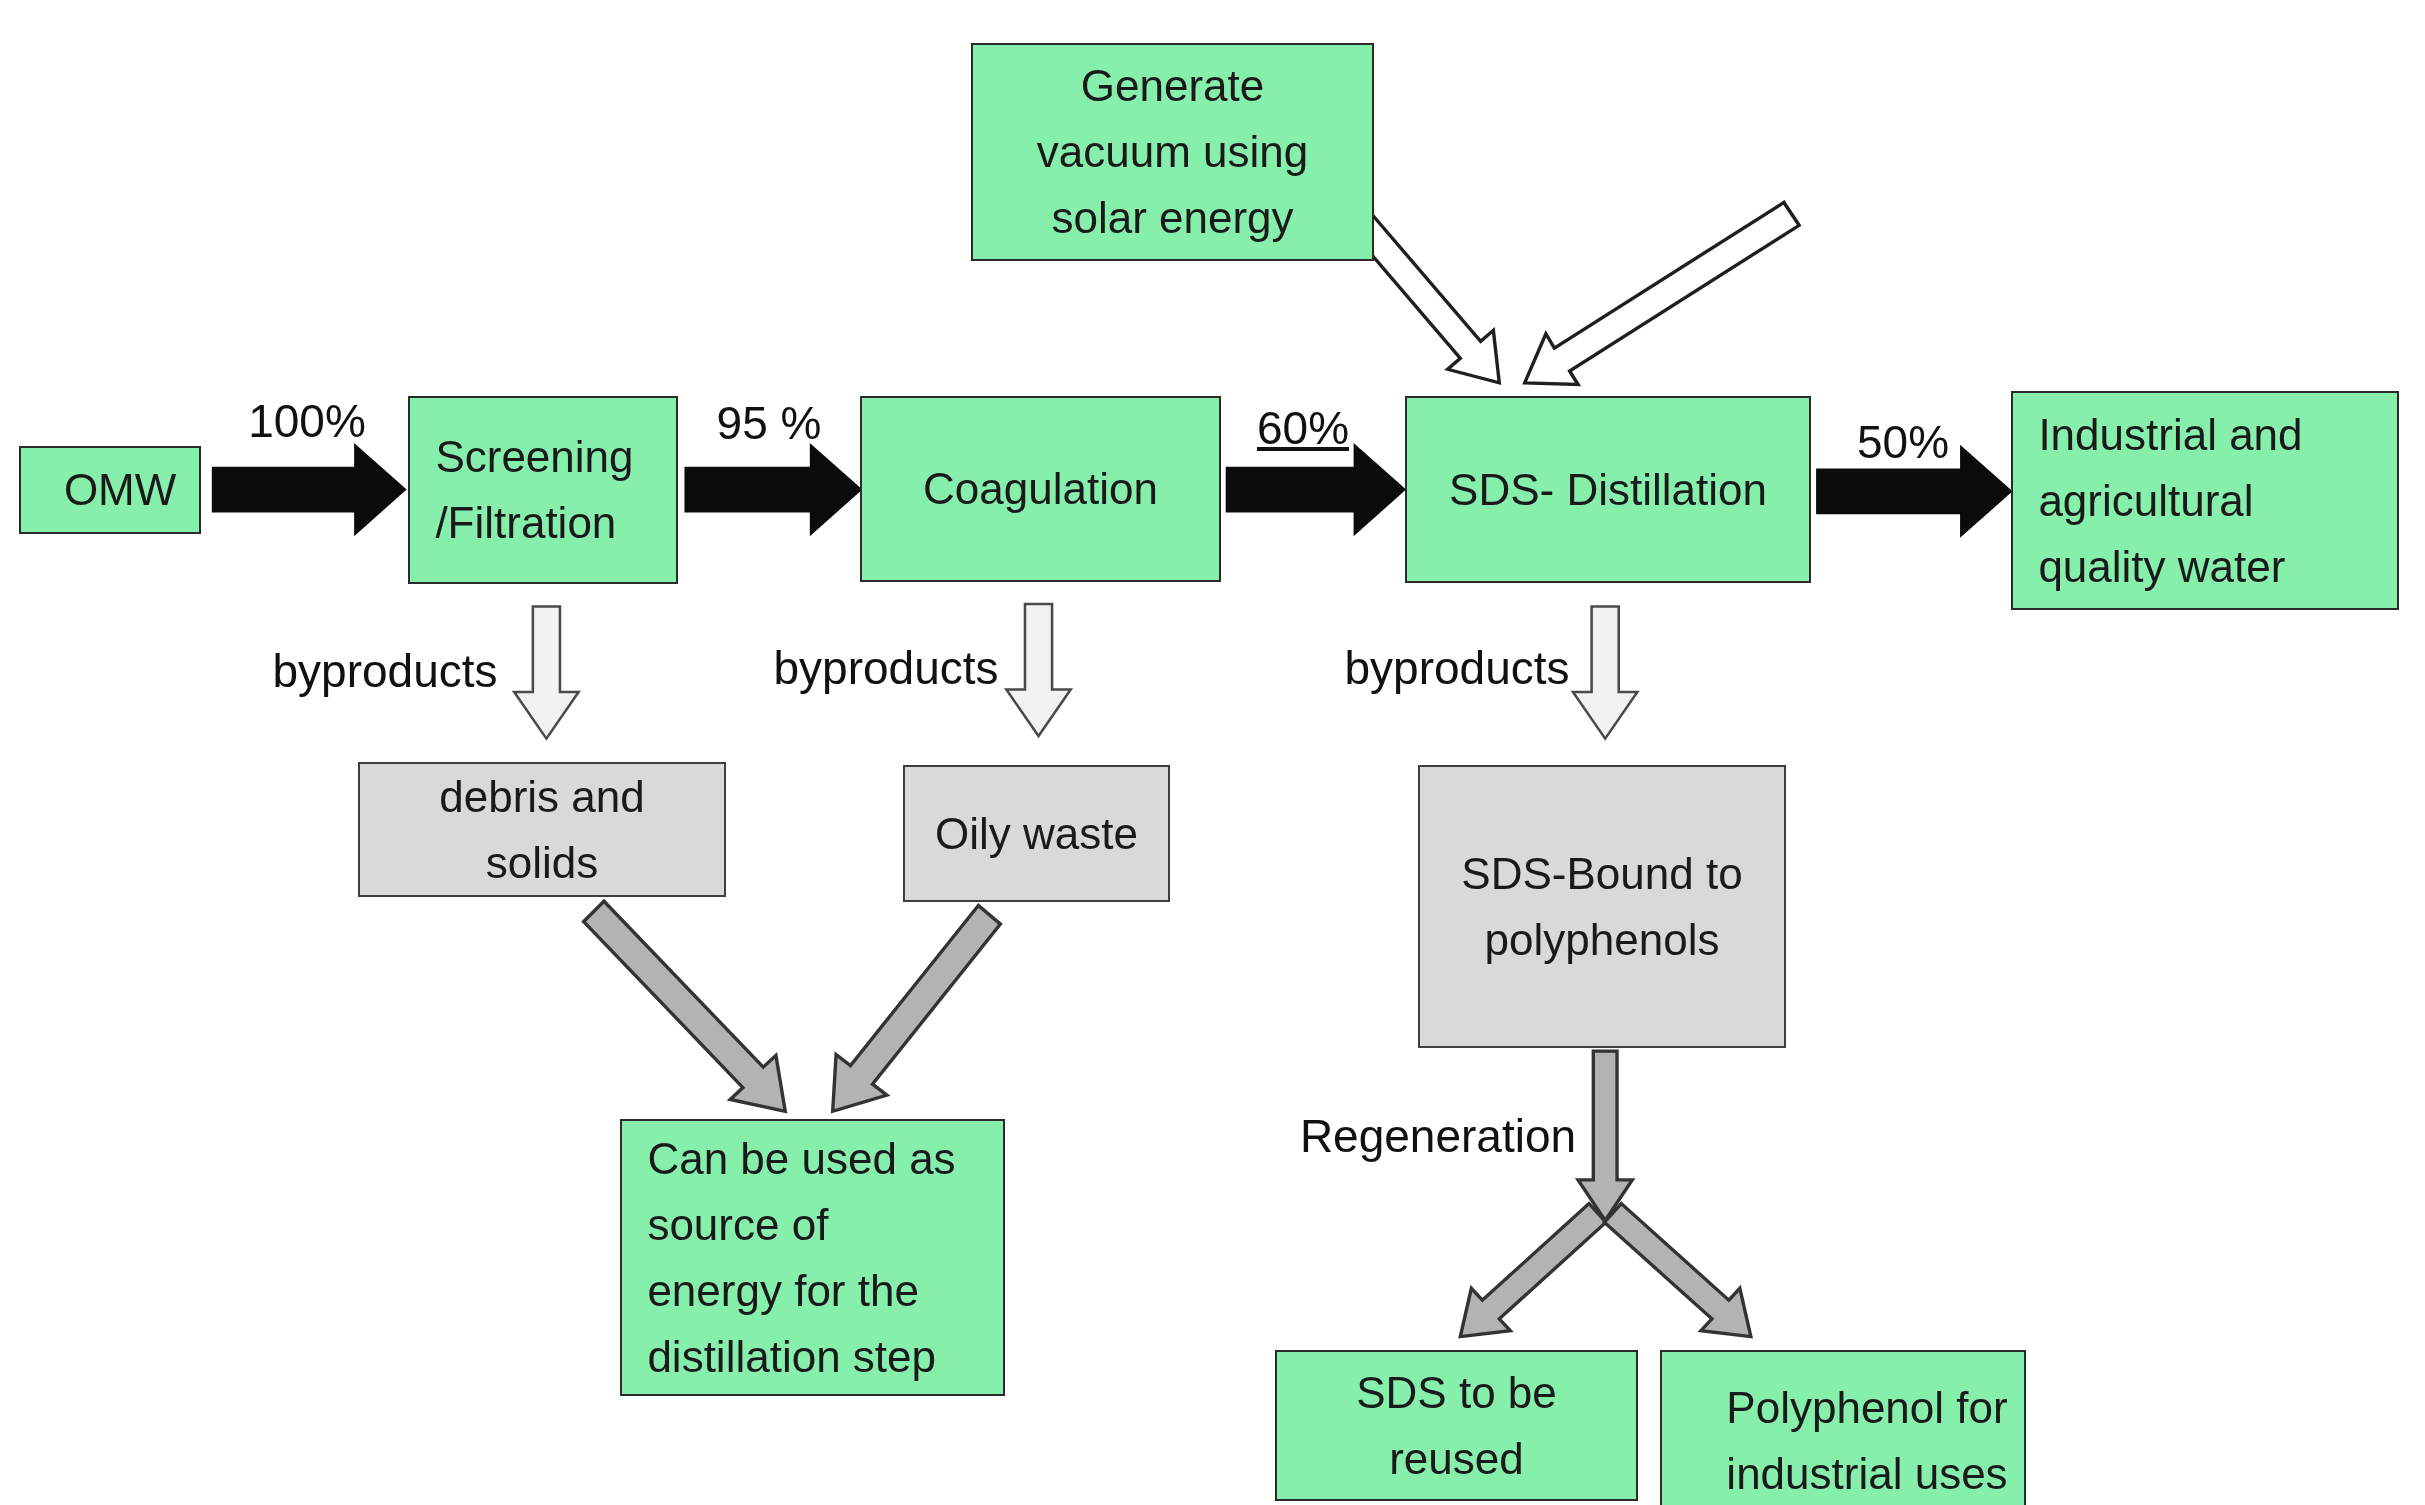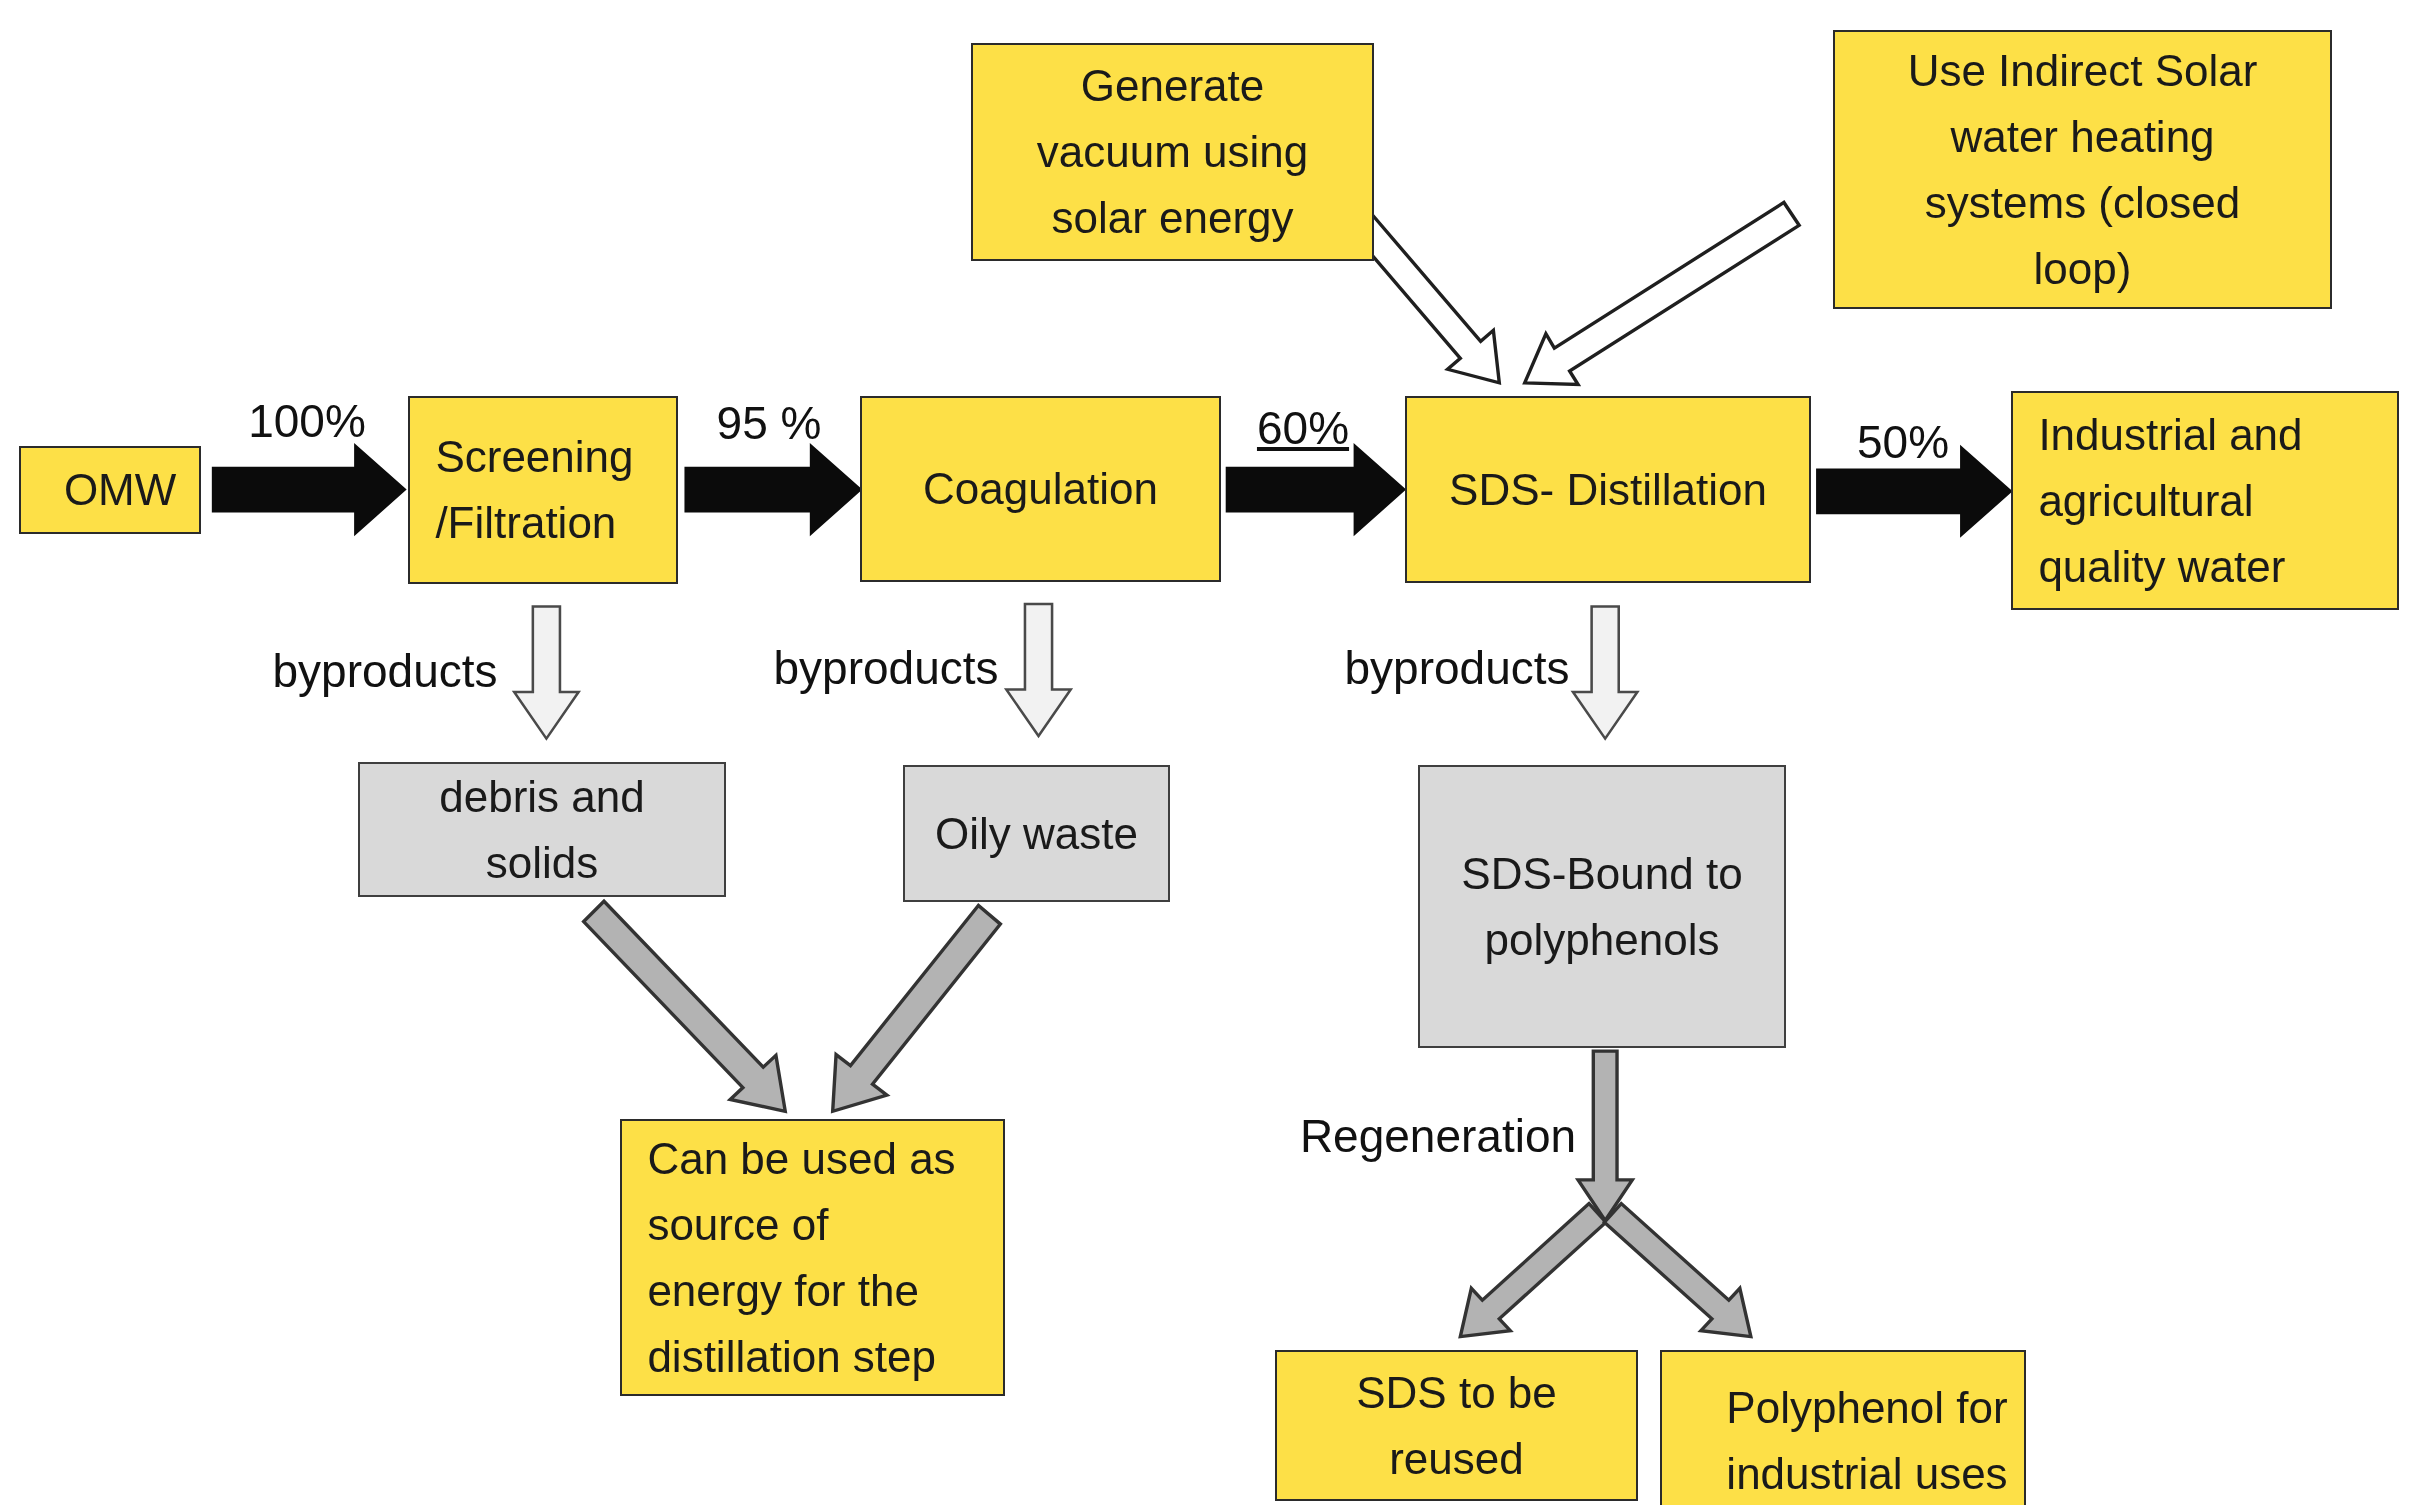--- a/index.html
+++ b/index.html
@@ -7,21 +7,21 @@
     position:relative;
     width:2426px;height:1506px;
     background:#ffffff;
     font-family:"Liberation Sans", sans-serif;
     color:#1a1a1a;
     overflow:hidden;
   }
   svg.arrows{position:absolute;left:0;top:0;width:2426px;height:1506px;}
   .box{
     position:absolute;
-    background:#fde047;
+    background:#86efac;
     border:2.5px solid #2b2b2b;
     display:flex;
     align-items:center;
     justify-content:center;
     text-align:center;
     font-size:44px;
     line-height:1.5;
     box-sizing:border-box;
   }
   .box span{white-space:pre-line;display:block;}
@@ -84,26 +84,20 @@
 agricultural
 quality water</span>
   </div>
 
   <div class="box" style="left:971px;top:43px;width:403px;height:218px;">
     <span>Generate
 vacuum using
 solar energy</span>
   </div>
 
-  <div class="box" style="left:1833px;top:30px;width:499px;height:279px;">
-    <span>Use Indirect Solar
-water heating
-systems (closed
-loop)</span>
-  </div>
 
   <div class="box gray" style="left:336px;top:762px;width:368px;height:135px;margin-left:22px;">
     <span>debris and
 solids</span>
   </div>
 
   <div class="box gray" style="left:903px;top:765px;width:267px;height:137px;">
     <span>Oily waste</span>
   </div>
 

